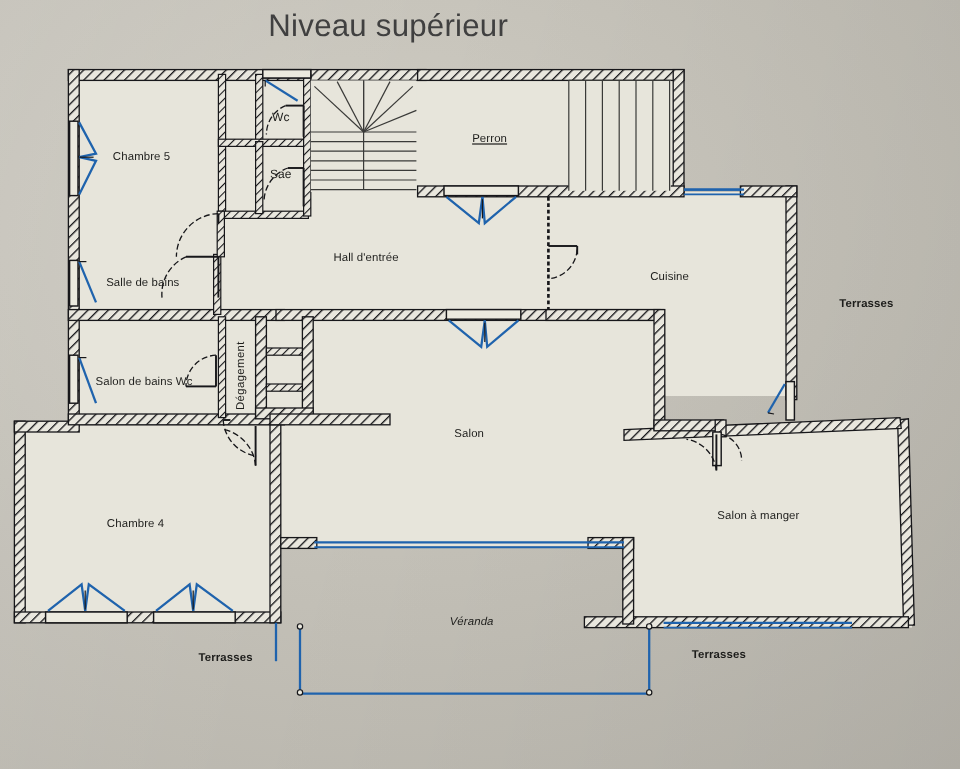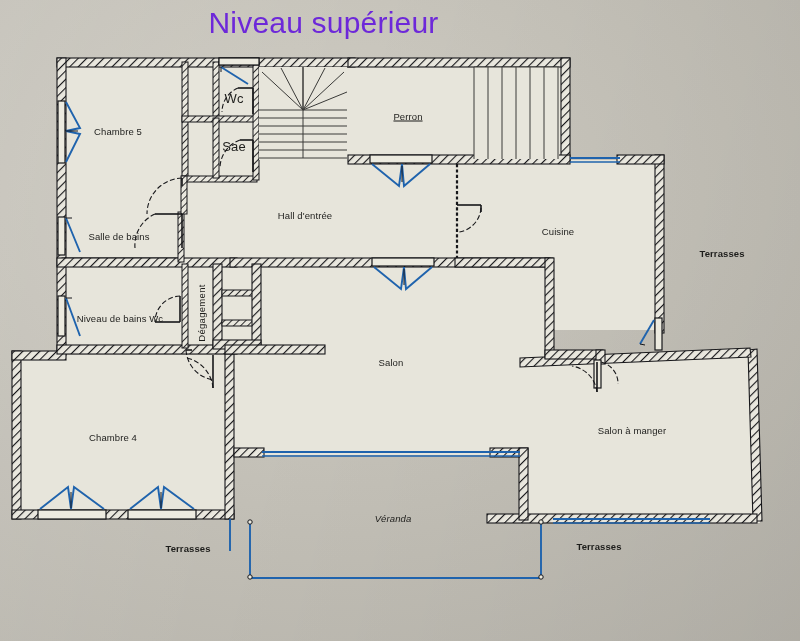--- a/index.html
+++ b/index.html
@@ -28,43 +28,43 @@
     inset: 0;
     background: linear-gradient(105deg, rgba(255,255,255,0.10) 0%, rgba(255,255,255,0.0) 38%, rgba(0,0,0,0.05) 100%);
     pointer-events: none;
   }
   #title {
     position: absolute;
     left: 0;
     top: 6px;
     width: 647px;
     text-align: center;
-    font-size: 30px;
-    color: #6d28d9;
+    font-size: 26px;
+    color: #404040;
     letter-spacing: 0.2px;
     font-family: "Liberation Sans", sans-serif;
   }
   #plan {
     position: absolute;
     left: 0;
     top: 0;
     width: 800px;
     height: 641px;
   }
   .lbl {
     position: absolute;
     font-family: "Liberation Sans", sans-serif;
     font-size: 9.5px;
     color: #1d1d1b;
     white-space: nowrap;
     transform: translate(-50%, -50%);
     letter-spacing: 0.1px;
   }
   .lbl.bold { font-weight: bold; }
-  .lbl.small { font-size: 13px; }
+  .lbl.small { font-size: 10px; }
   .lbl.rot {
     transform: translate(-50%, -50%) rotate(-90deg);
     letter-spacing: 0.3px;
   }
 </style>
 </head>
 <body>
 
 <div id="page">
   <div id="paper"></div>
@@ -330,21 +330,21 @@
 
   <div id="labels">
     <div class="lbl" style="left:118px;  top:131px;">Chambre 5</div>
     <div class="lbl small" style="left:234px;  top:98px;">Wc</div>
     <div class="lbl small" style="left:234px;  top:146px;">Sae</div>
     <div class="lbl" style="left:119px;  top:236px;">Salle de bains</div>
     <div class="lbl" style="left:305px;  top:215px;">Hall d'entrée</div>
     <div class="lbl" style="left:408px;  top:116px;text-decoration:underline;">Perron</div>
     <div class="lbl" style="left:558px;  top:231px;">Cuisine</div>
     <div class="lbl bold" style="left:722px;  top:253px;">Terrasses</div>
-    <div class="lbl" style="left:120px;  top:318px;">Niveau de bains Wc</div>
+    <div class="lbl" style="left:120px;  top:318px;">Salon de bains Wc</div>
     <div class="lbl rot" style="left:201px;  top:313px;">Dégagement</div>
     <div class="lbl" style="left:391px;  top:362px;text-align:right;">Salon</div>
     <div class="lbl" style="left:632px;  top:430px;">Salon à manger</div>
     <div class="lbl" style="left:113px;  top:437px;">Chambre 4</div>
     <div class="lbl" style="left:393px;  top:518px;font-style:italic;">Véranda</div>
     <div class="lbl bold" style="left:188px;  top:548px;">Terrasses</div>
     <div class="lbl bold" style="left:599px;  top:546px;">Terrasses</div>
   </div>
 </div>
 

